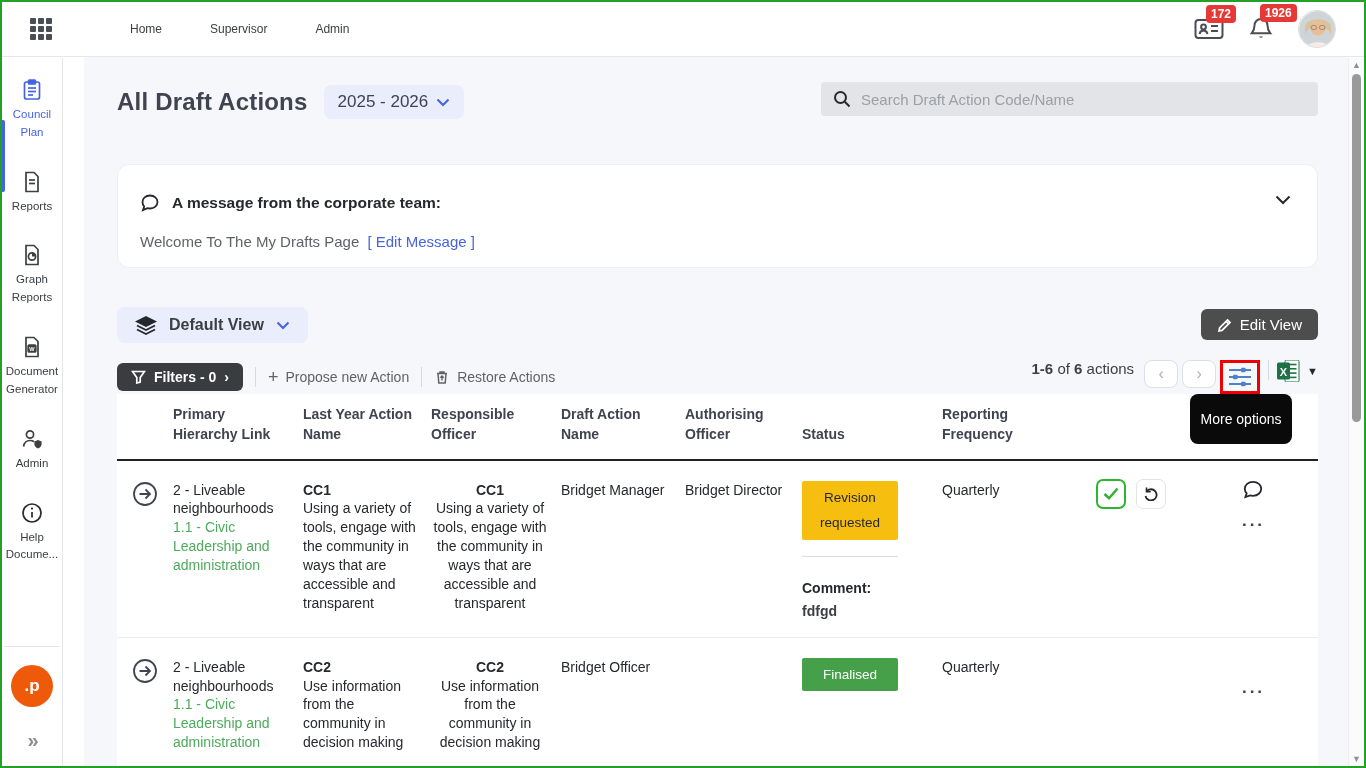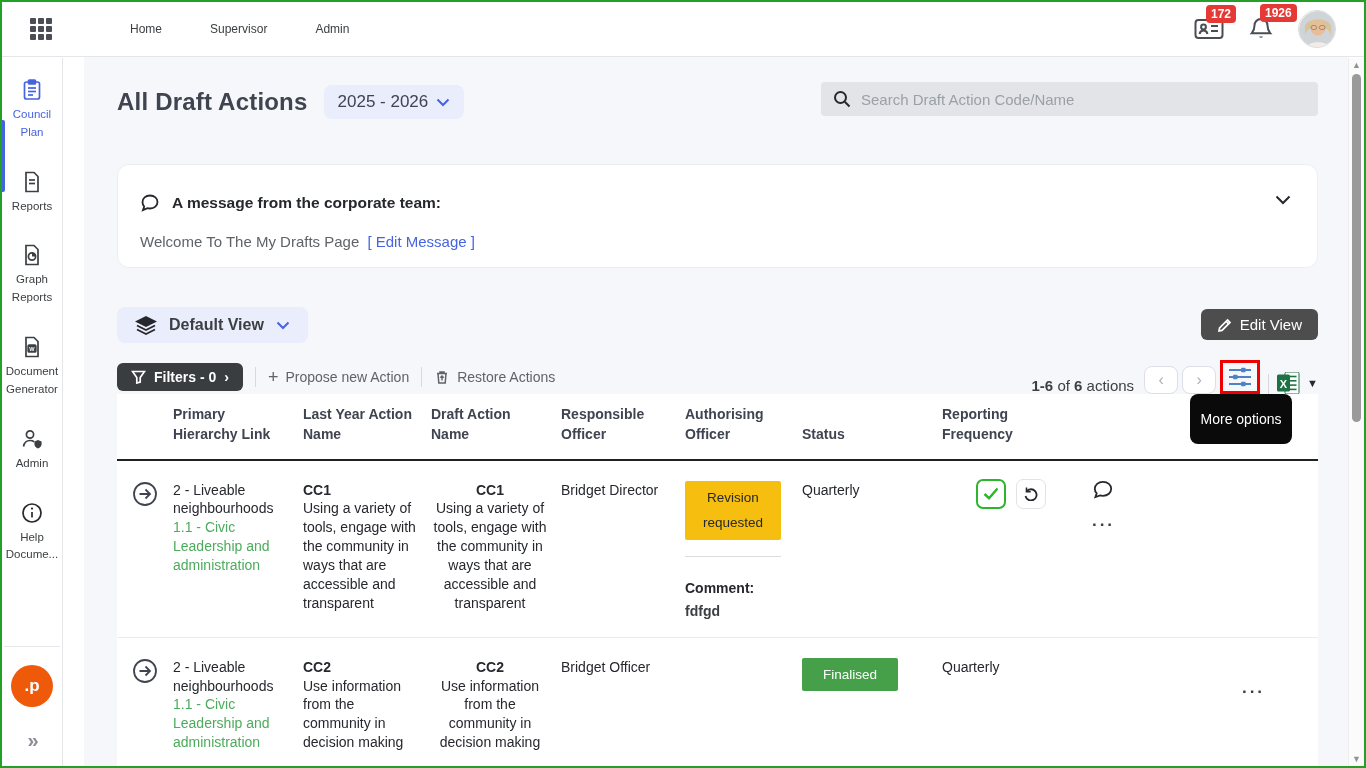--- a/index.html
+++ b/index.html
@@ -97,21 +97,21 @@
 
   .toolbar { position:absolute; top:302px; left:33px; right:30px; height:36px; display:flex; align-items:center; }
   .filters-btn {
     background:#3a3d40; color:#fff; border:none; border-radius:6px; padding:6px 14px;
     font-size:14px; font-weight:bold; display:flex; align-items:center; gap:8px; cursor:pointer;
     font-family:"Liberation Sans", sans-serif;
   }
   .tb-sep { width:1px; height:20px; background:#d7d9de; margin:0 12px; }
   .tb-link { display:flex; align-items:center; gap:7px; font-size:14px; color:#5f6368; cursor:pointer; }
   .tb-plus { font-size:18px; color:#5f6368; line-height:1; }
-  .toolbar-right { margin-left:auto; display:flex; align-items:flex-end; gap:4px; }
+  .toolbar-right { margin-left:auto; display:flex; align-items:flex-start; gap:4px; }
   .page-info { font-size:15px; color:#3c4043; margin-right:6px; }
   .page-info b { font-weight:bold; }
   .pg-btn {
     width:34px; height:28px; background:#fff; border:1px solid #dcdfe8; border-radius:8px;
     display:flex; align-items:center; justify-content:center; font-size:16px; color:#aab0bc; cursor:pointer;
   }
   .sliders-btn {
     width:40px; height:34px; border:3px solid var(--c-highlight,#ee0000); background:transparent;
     display:flex; align-items:center; justify-content:center; cursor:pointer;
   }
@@ -422,22 +422,22 @@
     </div>
   </div>
 
   <div class="tooltip-more">More options</div>
 
   <section class="table-card">
     <div class="tgrid thead">
       <div class="th"></div>
       <div class="th">Primary Hierarchy Link</div>
       <div class="th">Last Year Action Name</div>
+      <div class="th">Responsible Officer</div>
       <div class="th">Draft Action Name</div>
-      <div class="th">Responsible Officer</div>
       <div class="th">Authorising Officer</div>
       <div class="th">Status</div>
       <div class="th">Reporting Frequency</div>
       <div class="th"></div>
       <div class="th"></div>
     </div>
 
     <div class="tgrid trow">
       <div class="expander-cell">
         <svg width="26" height="26" viewBox="0 0 26 26" fill="none" stroke="#3f4450" stroke-width="1.8">
@@ -450,20 +450,21 @@
         <div class="hier-link">1.1 - Civic Leadership and administration</div>
       </div>
       <div class="td">
         <div class="code">CC1</div>
         <div>Using a variety of tools, engage with the community in ways that are accessible and transparent</div>
       </div>
       <div class="td center">
         <div class="code">CC1</div>
         <div>Using a variety of tools, engage with the community in ways that are accessible and transparent</div>
       </div>
+      <div class="td">Bridget Manager</div>
       <div class="td">Bridget Director</div>
       <div class="td">
         <div class="status-badge" style="background-color: rgb(246, 190, 15); color: rgb(38, 40, 45);">Revision requested</div>
         <div class="status-divider"></div>
         <div class="comment-label">Comment:</div>
         <div class="comment-text">fdfgd</div>
       </div>
       <div class="td">Quarterly</div>
       <div class="row-actions">
         <div class="check-btn">

